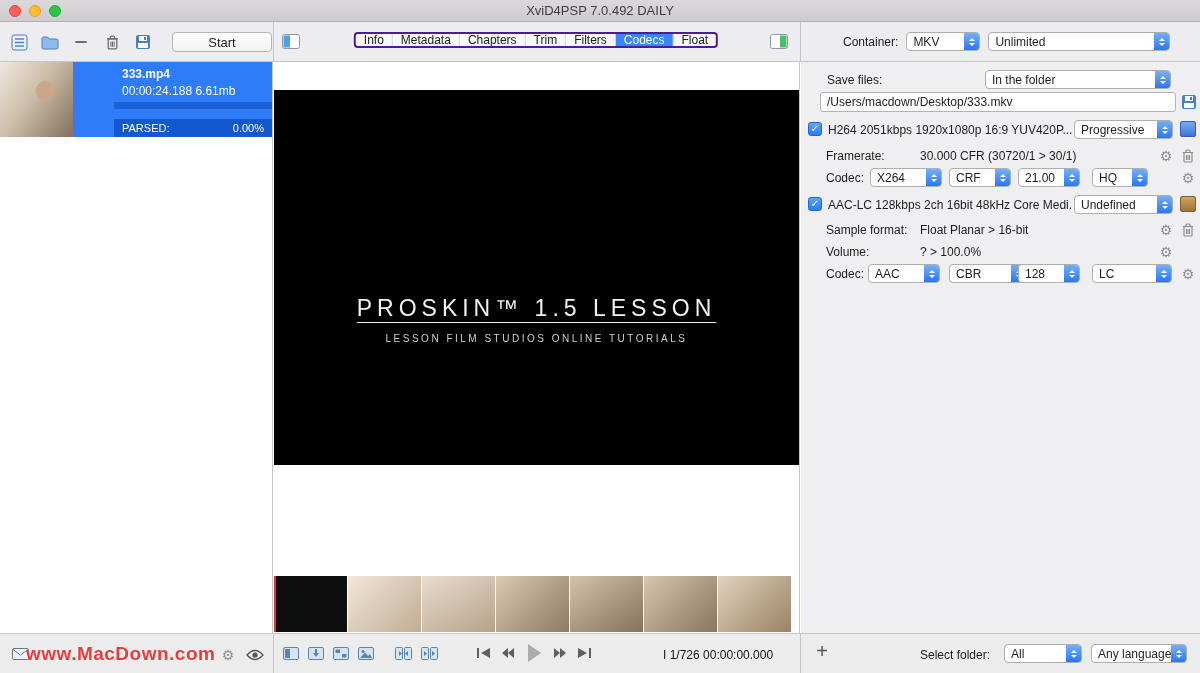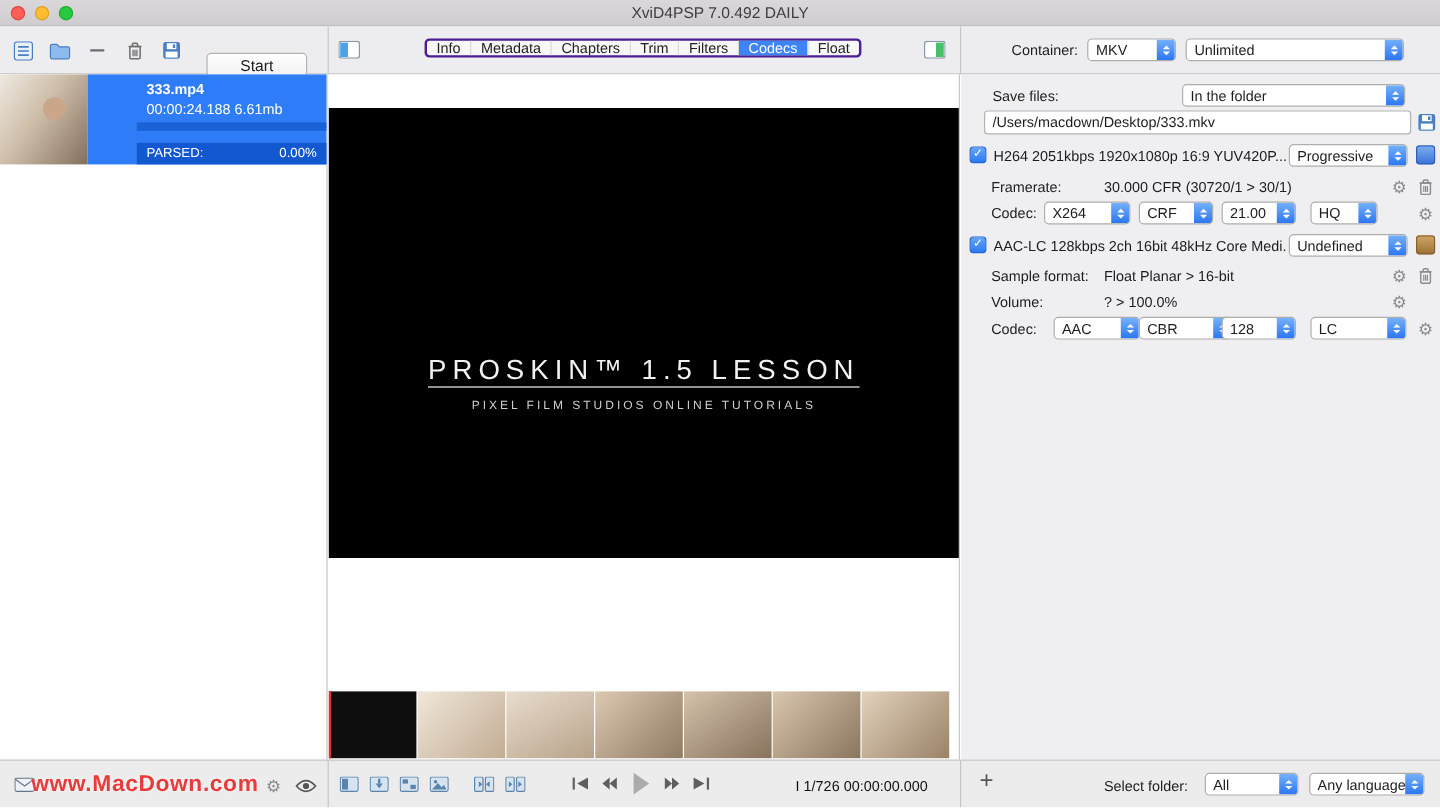--- a/index.html
+++ b/index.html
@@ -18,23 +18,23 @@
   .light.green { background:#28c840; border:1px solid #1dad32; }
   .win-title { font-size:13px; color:#3e3e3e; }
 
   
   .toolbar { position:absolute; top:22px; left:0; right:0; height:40px; background:#edecee;
     border-bottom:1px solid #c7c5c7; }
   .vdiv { position:absolute; top:0; bottom:0; width:1px; background:#c7c5c7; }
   .tb-left { position:absolute; left:10px; top:11px; display:flex; align-items:center; gap:13px; }
   .tb-ic { width:18px; height:18px; display:flex; align-items:center; justify-content:center; }
   .minus-bar { width:12px; height:2px; background:#6f6f6f; border-radius:1px; }
-  .start-btn { position:absolute; left:172px; top:10px; width:84px; height:20px;
+  .start-btn { position:absolute; left:172px; top:10px; width:100px; height:20px;
     background:linear-gradient(#ffffff,#f1f1f1); border:1px solid #b5b5b5; border-radius:4px;
-    font-size:13px; color:#1d1d1d; display:flex; align-items:center; justify-content:center; cursor:default;margin-top:12px; }
+    font-size:13px; color:#1d1d1d; display:flex; align-items:center; justify-content:center; cursor:default; }
   .pane-toggle { position:absolute; top:12px; width:18px; height:15px; display:flex; }
 
   .tabstrip { position:absolute; top:10px; left:536px; transform:translateX(-50%);
     height:16px; display:flex; background:#f7f7f7; border:2px solid #4c1d95; border-radius:4px; overflow:hidden;align-items:center; }
   .tab { padding:0 8px; line-height:18px; font-size:12px; color:#222; white-space:nowrap; }
   .tab + .tab { border-left:1px solid #d9d9d9; }
   .tab.sel { background:#3d85f6; color:#fff; border-radius:3px; }
 
   .tb-right { position:absolute; left:843px; top:10px; display:flex; align-items:center; gap:8px; }
   .lbl { white-space:nowrap; }
@@ -226,21 +226,21 @@
           <span>0.00%</span>
         </div>
       </div>
     </div>
   </div>
 
   <div class="preview-panel">
     <div class="video-frame">
       <div class="vid-text">
         <div class="vid-title">PROSKIN™ 1.5 LESSON</div>
-        <div class="vid-sub">PIXEL FILM STUDIOS ONLINE TUTORIALS</div>
+        <div class="vid-sub">LESSON FILM STUDIOS ONLINE TUTORIALS</div>
       </div>
     </div>
     <div class="filmstrip">
       <div class="thumb"></div>
       <div class="thumb"></div>
       <div class="thumb"></div>
       <div class="thumb"></div>
       <div class="thumb"></div>
       <div class="thumb"></div>
       <div class="thumb"></div>
@@ -363,21 +363,21 @@
     </div>
 
     <div class="srow" style="top:180px">
       <span class="slabel" style="left:25px">Volume:</span>
       <span class="svalue" style="left:119px">? &gt; 100.0%</span>
       <span class="gear" style="left:357px">⚙</span>
     </div>
 
     <div class="srow" style="top:202px">
       <span class="slabel" style="left:25px">Codec:</span>
-      <div class="dd" style="left:77px;width:72px">
+      <div class="dd" style="left:67px;width:72px">
         <span class="dd-label">AAC</span>
         <span class="dd-arrows">
             <i class="up"></i>
             <i class="dn"></i>
           </span>
       </div>
       <div class="dd" style="left:148px;width:78px">
         <span class="dd-label">CBR</span>
         <span class="dd-arrows">
             <i class="up"></i>

